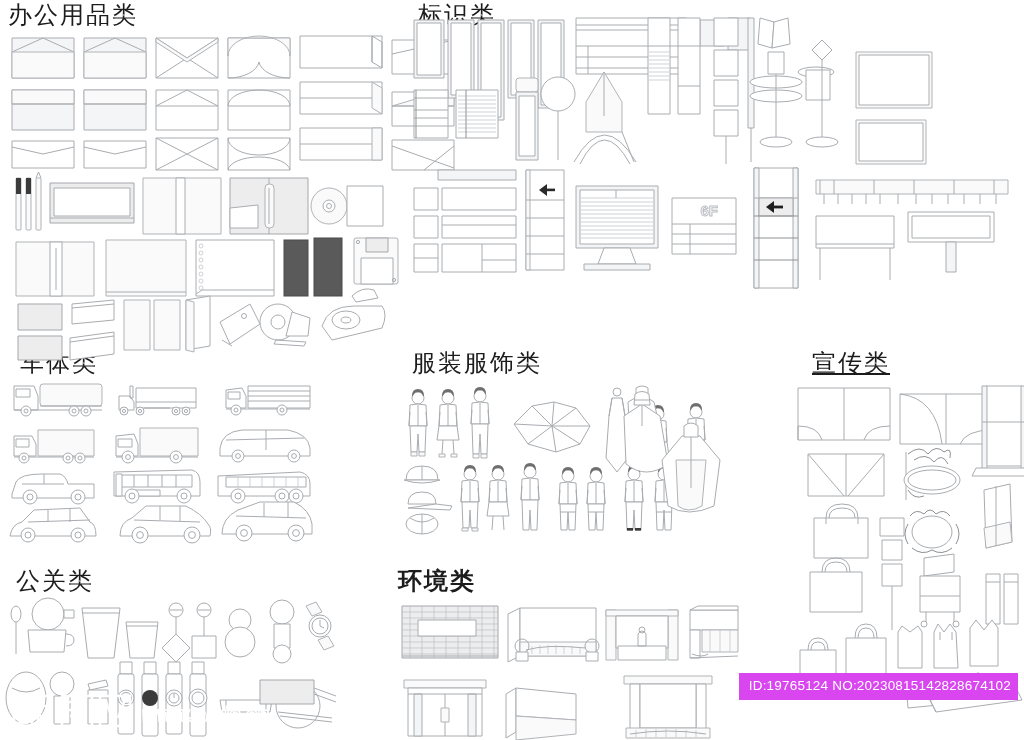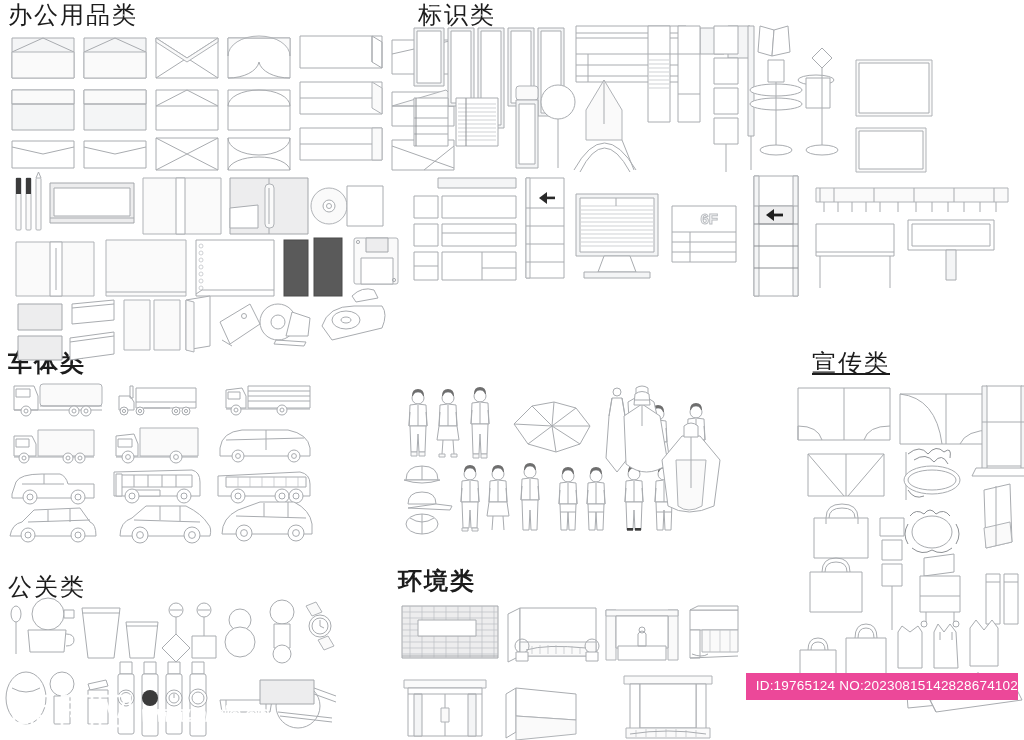--- a/index.html
+++ b/index.html
@@ -29,36 +29,37 @@
   svg .fw{fill:#ffffff;stroke:#a9acb0;stroke-width:1;vector-effect:non-scaling-stroke;}
   svg .dark{fill:#5a5a5a;stroke:#4a4a4a;stroke-width:1;}
   svg .ink{fill:#3b3b3b;stroke:none;}
   svg .hair{fill:#6e6e6e;stroke:none;}
   svg .thin{fill:none;stroke:#bcbfc3;stroke-width:.7;vector-effect:non-scaling-stroke;}
 
   
   #wm-logo{position:absolute;left:8px;top:688px;width:300px;height:46px;text-decoration:underline;}
   #wm-id{
     position:absolute;right:6px;bottom:28px;
-    background:#ec4899;color:#ffffff;
+    background:#d946ef;color:#ffffff;
     font-family:"Liberation Sans","DejaVu Sans",sans-serif;
-    font-size:13.5px;line-height:20px;padding:3px 0 4px 10px;
+    font-size:13.5px;line-height:20px;padding:3px 7px 4px 10px;
     white-space:nowrap;letter-spacing:.2px;
   }
 </style>
 </head>
 <body>
 
 <div class="stage">
 
   <div class="sec-title" style="left:8px;top:2px;">办公用品类</div>
   <div class="sec-title" style="left:418px;top:2px;font-family:Liberation Serif, serif;">标识类</div>
-  <div class="sec-title" style="left:8px;top:350px;font-weight:bold;">车体类</div>
+  <div class="sec-title" style="left:20px;top:350px;">车体类</div>
+  <div class="sec-title" style="left:412px;top:350px;">服装服饰类</div>
   <div class="sec-title" style="left:812px;top:350px;text-decoration:underline;">宣传类</div>
-  <div class="sec-title" style="left:8px;top:568px;margin-top:6px;">公关类</div>
+  <div class="sec-title" style="left:16px;top:568px;">公关类</div>
   <div class="sec-title" style="left:398px;top:568px;font-weight:bold;">环境类</div>
 
   <div class="art" style="left:6px;top:28px;">
   <svg width="400" height="300" viewBox="0 0 400 300">
 
     <g>
       <rect class="fl" x="6" y="10" width="62" height="40"></rect>
       <path class="ln" d="M6 24 L37 10 L68 24"></path>
       <rect class="fl3" x="6" y="24" width="62" height="26"></rect>
     </g>
@@ -252,21 +253,21 @@
     </g>
     <g>
       <path class="fw" d="M316 298 Q322 278 348 278 L376 278 Q382 286 376 300 L326 312 Z"></path>
       <ellipse class="fw" cx="340" cy="292" rx="14" ry="9"></ellipse>
       <ellipse class="ln" cx="340" cy="292" rx="5" ry="3"></ellipse>
       <path class="fw" d="M346 268 Q356 258 368 262 L372 270 L350 274 Z"></path>
     </g>
   </svg>
   </div>
 
-  <div class="art" style="left:408px;top:20px;">
+  <div class="art" style="left:408px;top:12px;">
   <svg width="612" height="300" viewBox="0 0 612 300">
 
     <g>   
           <rect class="fl" x="6" y="8" width="30" height="58"></rect>
           <rect class="fw" x="9" y="11" width="24" height="52"></rect>
         </g>
     <g> 
           <rect class="fl" x="40" y="8" width="26" height="78"></rect>
           <rect class="fw" x="43" y="11" width="20" height="72"></rect>
         </g>

